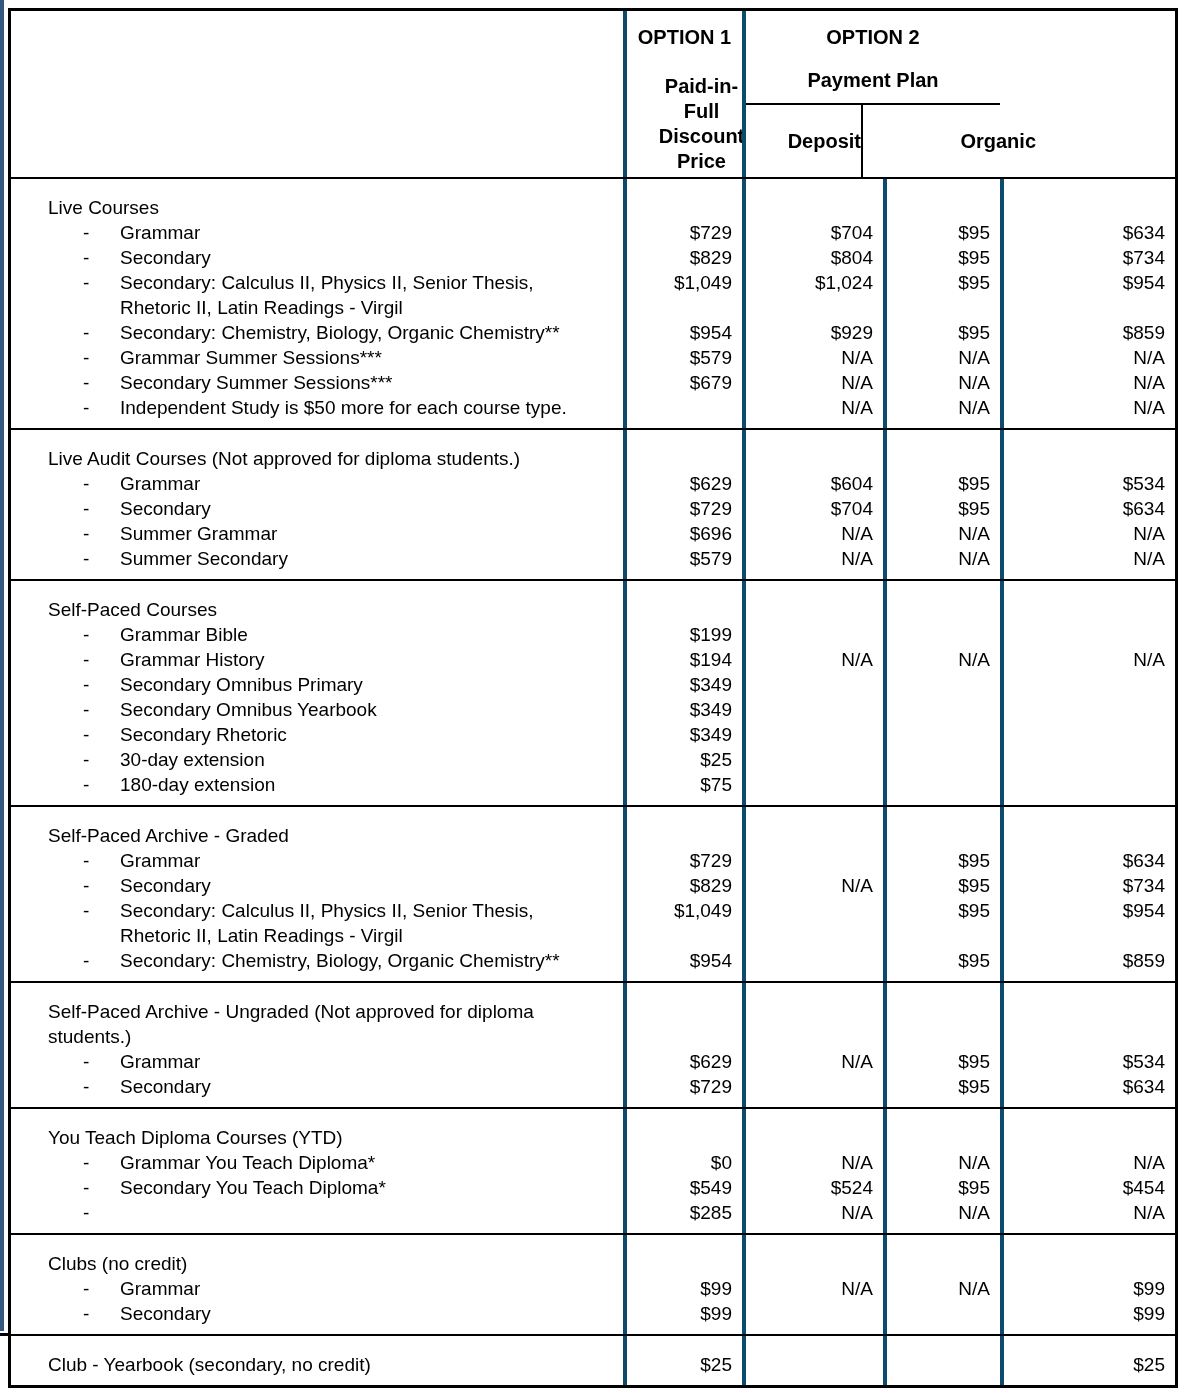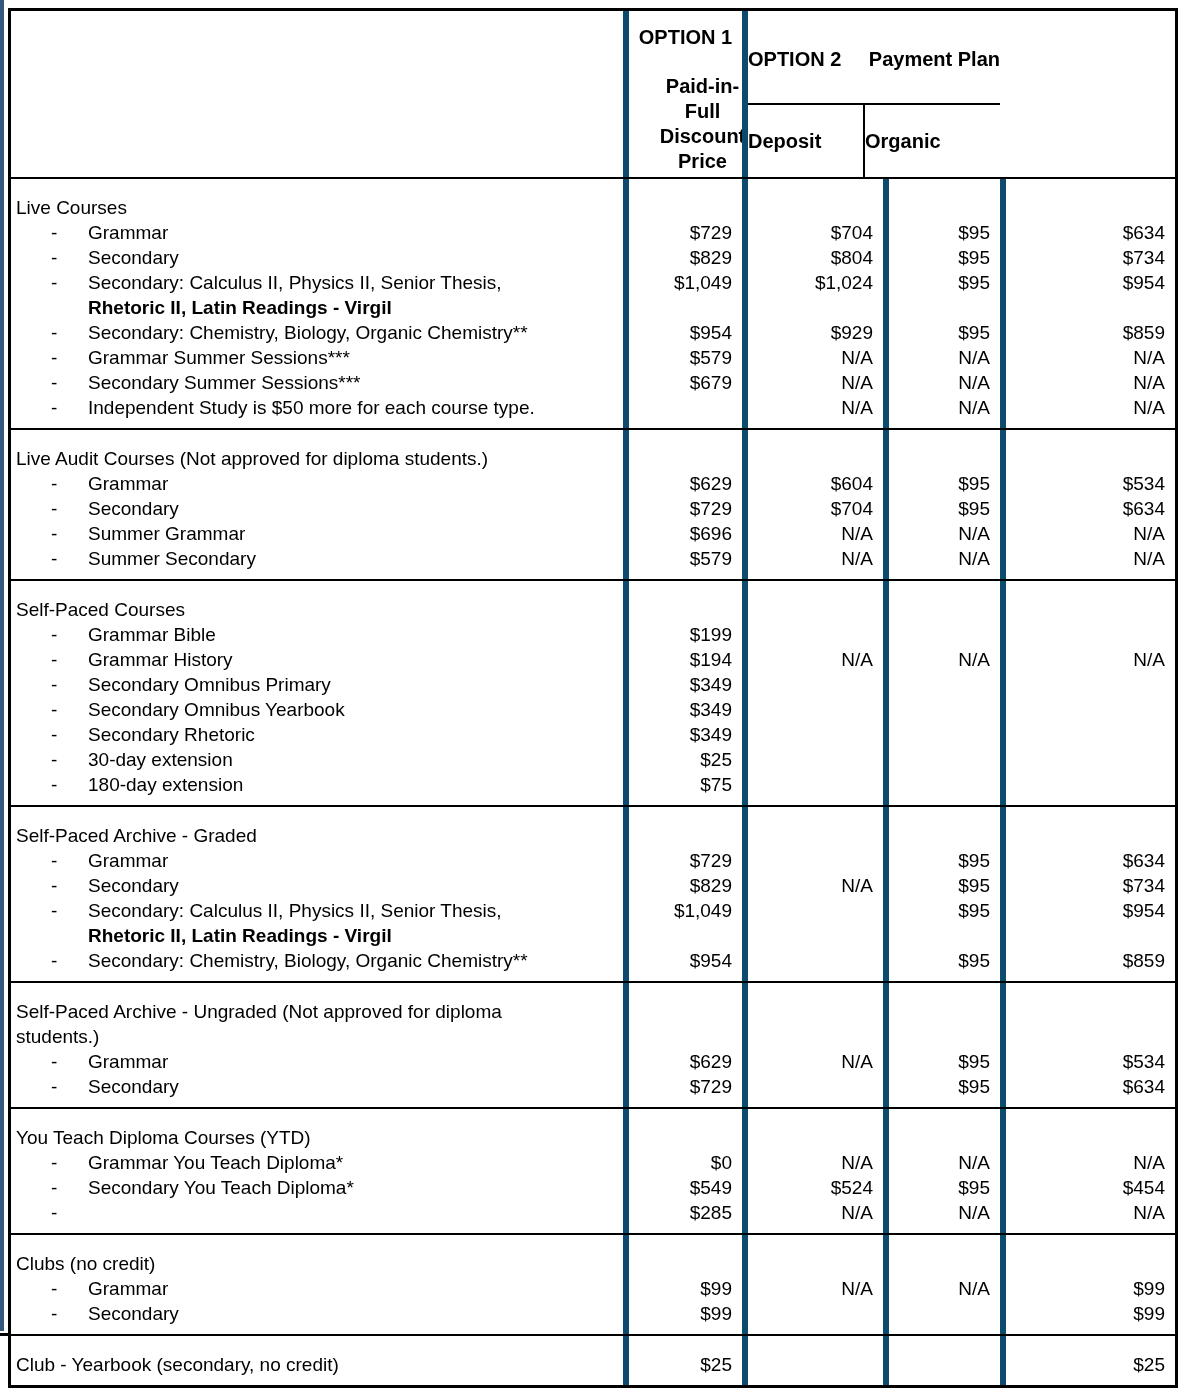--- a/index.html
+++ b/index.html
@@ -16,45 +16,45 @@
   .page-break-stub{
     position:absolute;left:0;top:1333px;width:11px;height:3px;background:#000;
   }
   .pricing-table{
     position:absolute;left:8px;top:8px;
     width:1170px;box-sizing:border-box;
     border:3px solid #000;
     background:#fff;
   }
   .grid-row{display:grid;grid-template-columns:612px 119px 141px 117px 175px;}
-  .cell{border-left:6px solid #0c4a6e;box-sizing:border-box;min-width:0;}
+  .cell{border-left:4px solid #0c4a6e;box-sizing:border-box;min-width:0;}
   .cell:first-child{border-left:none;}
 
   
   .header-row{height:166px;}
   .hcell{display:flex;flex-direction:column;align-items:center;}
   .h-bold{font-weight:bold;font-size:20px;line-height:25px;text-align:center;}
   .price-h{justify-content:center;padding-bottom:14px;}
   .opt1-h{padding-top:14px;}
   .opt1-h .h-sub{margin-top:24px;max-width:100px;margin-left:34px;}
   .opt2-group{grid-column:span 2;display:flex;flex-direction:column;padding:0;}
-  .opt2-top{height:92px;box-sizing:border-box;display:flex;flex-direction:row;
+  .opt2-top{height:92px;box-sizing:border-box;display:flex;flex-direction:column;
             justify-content:space-between;align-items:center;padding:14px 0 10px;}
   .opt2-bottom{height:72px;border-top:2px solid #000;display:grid;grid-template-columns:115px 175px;}
-  .opt2-bottom .sub{display:flex;align-items:center;justify-content:flex-start;}
+  .opt2-bottom .sub{display:flex;align-items:center;justify-content:flex-end;}
   .opt2-bottom .sub.balance{border-left:2px solid #000;}
 
   
   .section{border-top:2px solid #000;}
   .section .cell{padding-top:16px;padding-bottom:8px;}
-  .label-cell{padding-left:4px;padding-right:6px;}
+  .label-cell{padding-left:4px;padding-right:6px;margin-left:32px;}
   .line{height:25px;line-height:25px;font-size:19px;white-space:nowrap;}
   .line.item{position:relative;padding-left:73px;}
   .line.item .dash{position:absolute;left:36px;top:0;}
-  .line.cont{padding-left:73px;font-weight:bold;}
+  .line.cont{padding-left:73px;}
   .line.hdr{padding-left:1px;}
   .it{}
   .val-cell .line{text-align:right;padding-right:10px;}
 </style>
 </head>
 <body>
 
 <div class="edge-strip"></div>
 <div class="page-break-stub"></div>
 

